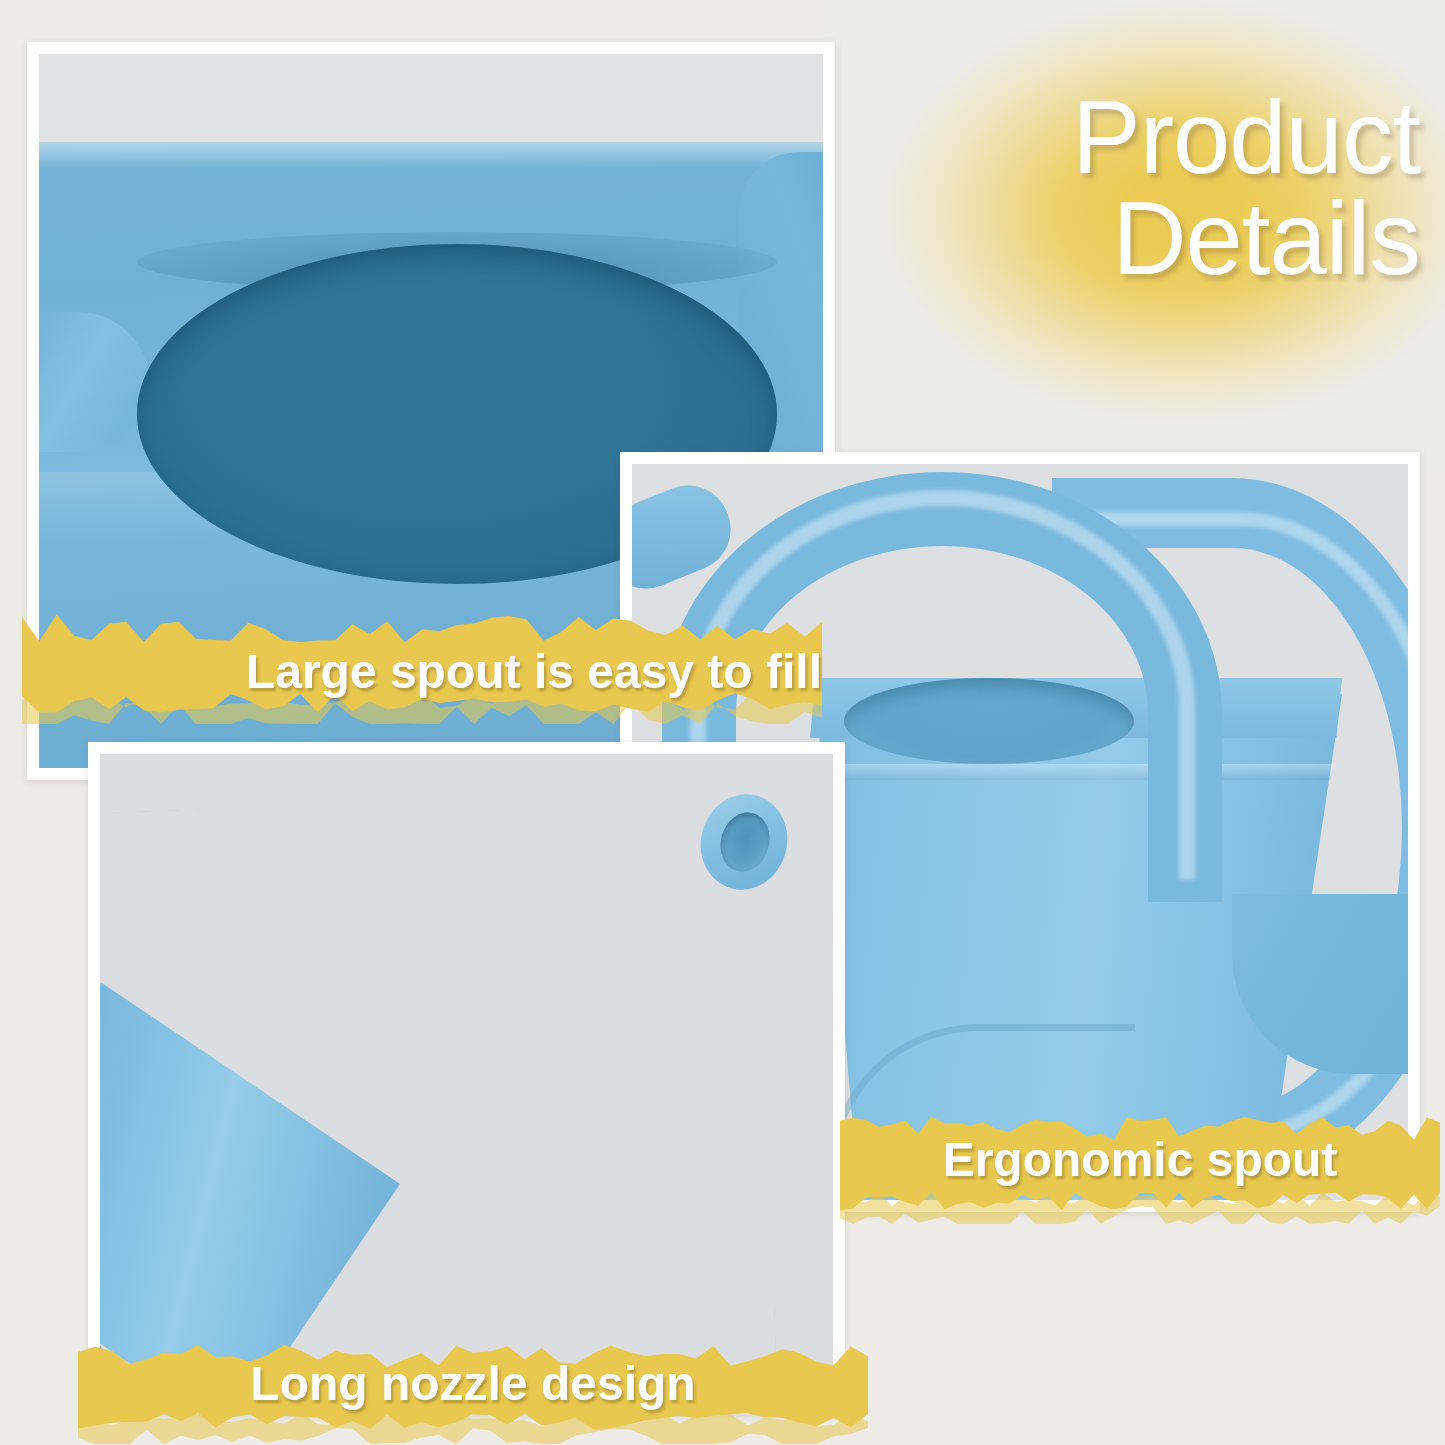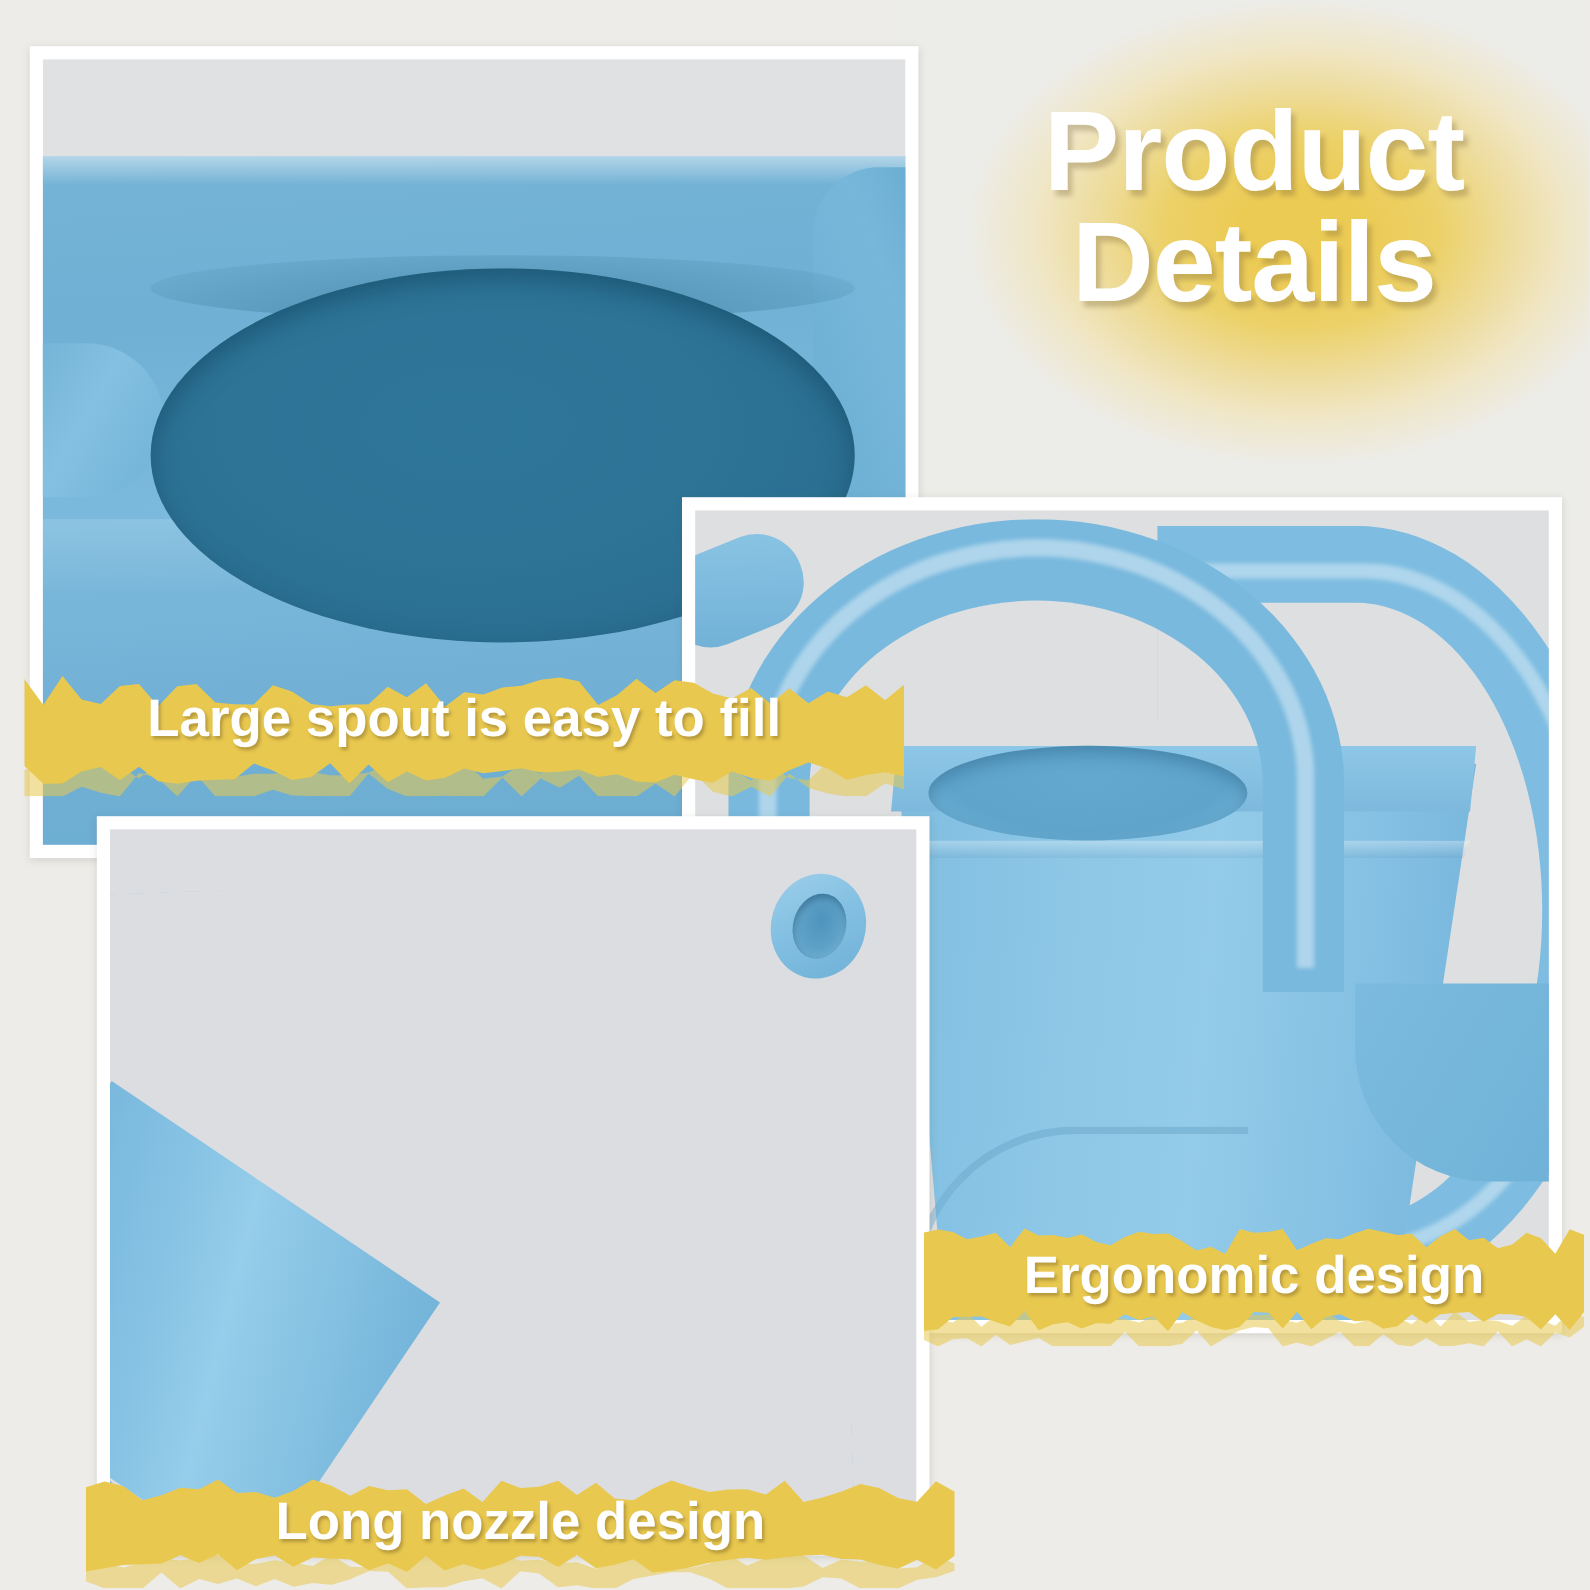--- a/index.html
+++ b/index.html
@@ -16,23 +16,23 @@
   #title-glow{
     position:absolute;left:820px;top:0px;width:625px;height:470px;
     background:
       radial-gradient(ellipse 330px 230px at 58% 45%,
         #eccb54 0%, #eccb55 18%, #ecd169 38%, #eeddA0 58%,
         #f0e7c8 74%, #ecece8 92%, #ecece8 100%);
     pointer-events:none;
   }
   #page-title{
     position:absolute;left:860px;top:88px;width:560px;
-    text-align:center;
+    text-align:right;
     font-size:103px;line-height:0.98;
-    font-weight:bold;
+    font-weight:normal;
     color:#ffffff;
     letter-spacing:-1px;
     text-shadow:4px 5px 5px rgba(120,100,55,0.33);
     white-space:pre-line;
   }
 
   
   .panel{
     position:absolute;
     background:#ffffff;
@@ -223,21 +223,21 @@
   .banner-text{
     position:absolute;left:0;right:0;
     text-align:center;
     font-weight:bold;
     color:#ffffff;
     text-shadow:2px 3px 3px rgba(120,95,40,0.45);
     white-space:nowrap;
   }
 
   #banner-spout  {left:22px;  top:596px;  width:800px; height:128px;}
-  #banner-spout .banner-text{top:30px;font-size:48px;}
+  #banner-spout .banner-text{top:48px;font-size:48px;text-align:right;}
 
   #banner-handle {left:840px; top:1100px; width:600px; height:124px;}
   #banner-handle .banner-text{top:32px;font-size:48px;}
 
   #banner-nozzle {left:78px;  top:1332px; width:790px; height:112px;}
   #banner-nozzle .banner-text{top:24px;font-size:48px;text-align:center;}
 </style>
 </head>
 <body>
 
@@ -287,21 +287,21 @@
 
   <div class="banner" id="banner-spout">
     <div class="brush b1" style="mask-image: none; clip-path: polygon(0% 16.43%, 2.17% 35.15%, 4.35% 14.55%, 6.52% 31.15%, 8.7% 34.41%, 10.87% 21.63%, 13.04% 20.18%, 15.22% 35.95%, 17.39% 21.76%, 19.57% 20.16%, 21.74% 33.32%, 23.91% 34.47%, 26.09% 34.77%, 28.26% 21.04%, 30.43% 25.57%, 32.61% 34.33%, 34.78% 35.91%, 36.96% 34.78%, 39.13% 34.61%, 41.3% 22.14%, 43.48% 29.59%, 45.65% 19.64%, 47.83% 36.23%, 50% 25.97%, 52.17% 27.6%, 54.35% 22.62%, 56.52% 21.46%, 58.7% 17.08%, 60.87% 15.56%, 63.04% 18.13%, 65.22% 35.03%, 67.39% 28.03%, 69.57% 16.43%, 71.74% 26.49%, 73.91% 17.59%, 76.09% 19.34%, 78.26% 26.95%, 80.43% 30.39%, 82.61% 23.05%, 84.78% 33.96%, 86.96% 23.2%, 89.13% 33.81%, 91.3% 25.54%, 93.48% 29.52%, 95.65% 21.07%, 97.83% 31.7%, 100% 20.53%, 100% 85.78%, 97.83% 82.91%, 95.65% 84.82%, 93.48% 88.22%, 91.3% 80.18%, 89.13% 75.91%, 86.96% 81.43%, 84.78% 88.8%, 82.61% 87.01%, 80.43% 82.26%, 78.26% 90.38%, 76.09% 87.84%, 73.91% 84.68%, 71.74% 90.04%, 69.57% 89.33%, 67.39% 84.21%, 65.22% 86.24%, 63.04% 80.93%, 60.87% 82.53%, 58.7% 83.1%, 56.52% 80%, 54.35% 82.02%, 52.17% 83.62%, 50% 80.25%, 47.83% 86.68%, 45.65% 88.76%, 43.48% 82.27%, 41.3% 89.91%, 39.13% 77.4%, 36.96% 90.78%, 34.78% 76.41%, 32.61% 86.24%, 30.43% 88.43%, 28.26% 81.53%, 26.09% 76.63%, 23.91% 87.78%, 21.74% 88.25%, 19.57% 88.92%, 17.39% 91.05%, 15.22% 89.22%, 13.04% 78.92%, 10.87% 88.48%, 8.7% 79.06%, 6.52% 82.24%, 4.35% 90.78%, 2.17% 91.03%, 0% 78.26%);"></div>
     <div class="brush fade b1f" style="mask-image: none; clip-path: polygon(0% 81.05%, 2.17% 78.41%, 4.35% 81.39%, 6.52% 82.25%, 8.7% 75.94%, 10.87% 78.13%, 13.04% 87.26%, 15.22% 76.35%, 17.39% 82.18%, 19.57% 82.4%, 21.74% 78.68%, 23.91% 86.3%, 26.09% 83.94%, 28.26% 83.85%, 30.43% 82.11%, 32.61% 82.63%, 34.78% 85.03%, 36.96% 84.96%, 39.13% 82.94%, 41.3% 77.09%, 43.48% 80.69%, 45.65% 84%, 47.83% 77.07%, 50% 75.51%, 52.17% 87.39%, 54.35% 85.78%, 56.52% 77.13%, 58.7% 83.96%, 60.87% 76.65%, 63.04% 76.41%, 65.22% 84.35%, 67.39% 82.04%, 69.57% 80.51%, 71.74% 78.4%, 73.91% 82.13%, 76.09% 87.84%, 78.26% 80.15%, 80.43% 80.81%, 82.61% 88.71%, 84.78% 78.13%, 86.96% 87.19%, 89.13% 88.39%, 91.3% 75.83%, 93.48% 81.43%, 95.65% 82.82%, 97.83% 80.41%, 100% 82.09%, 100% 95.04%, 97.83% 90.69%, 95.65% 100%, 93.48% 100%, 91.3% 97.97%, 89.13% 94.01%, 86.96% 83.81%, 84.78% 100%, 82.61% 93.19%, 80.43% 100%, 78.26% 96.69%, 76.09% 83.47%, 73.91% 100%, 71.74% 90.86%, 69.57% 100%, 67.39% 100%, 65.22% 100%, 63.04% 85.31%, 60.87% 93.83%, 58.7% 87.32%, 56.52% 100%, 54.35% 86.55%, 52.17% 100%, 50% 100%, 47.83% 99.48%, 45.65% 100%, 43.48% 100%, 41.3% 94.49%, 39.13% 83.78%, 36.96% 100%, 34.78% 100%, 32.61% 99.75%, 30.43% 99.37%, 28.26% 95.27%, 26.09% 100%, 23.91% 100%, 21.74% 100%, 19.57% 84.73%, 17.39% 100%, 15.22% 87.15%, 13.04% 83.32%, 10.87% 100%, 8.7% 97.33%, 6.52% 93.23%, 4.35% 100%, 2.17% 100%, 0% 100%);"></div>
     <div class="banner-text">Large spout is easy to fill</div>
   </div>
 
   <div class="banner" id="banner-handle">
     <div class="brush b2" style="mask-image: none; clip-path: polygon(0% 16.48%, 2.17% 14.23%, 4.35% 16.07%, 6.52% 21.51%, 8.7% 19.49%, 10.87% 16.66%, 13.04% 27.24%, 15.22% 13.49%, 17.39% 18.63%, 19.57% 18.25%, 21.74% 20.47%, 23.91% 17.78%, 26.09% 23.41%, 28.26% 25.88%, 30.43% 19.75%, 32.61% 15.99%, 34.78% 17.61%, 36.96% 17.23%, 39.13% 22.89%, 41.3% 29.66%, 43.48% 26.96%, 45.65% 32.19%, 47.83% 13.92%, 50% 16.73%, 52.17% 16.22%, 54.35% 13.94%, 56.52% 29.47%, 58.7% 24.73%, 60.87% 20.79%, 63.04% 21.45%, 65.22% 17.02%, 67.39% 13.8%, 69.57% 16.22%, 71.74% 18.26%, 73.91% 17.34%, 76.09% 27.26%, 78.26% 19.24%, 80.43% 13.93%, 82.61% 22.13%, 84.78% 20.4%, 86.96% 28.12%, 89.13% 25.24%, 91.3% 16.76%, 93.48% 20.62%, 95.65% 32.06%, 97.83% 14.13%, 100% 18.22%, 100% 74.73%, 97.83% 87.99%, 95.65% 76.47%, 93.48% 87.67%, 91.3% 78.54%, 89.13% 76.44%, 86.96% 76.21%, 84.78% 81.97%, 82.61% 74.76%, 80.43% 75.52%, 78.26% 76.48%, 76.09% 83.15%, 73.91% 76.47%, 71.74% 85.25%, 69.57% 87%, 67.39% 81%, 65.22% 81.63%, 63.04% 76.34%, 60.87% 78.48%, 58.7% 87.4%, 56.52% 74.55%, 54.35% 86.92%, 52.17% 75.24%, 50% 74.82%, 47.83% 85.86%, 45.65% 88.15%, 43.48% 85.76%, 41.3% 80.91%, 39.13% 74.94%, 36.96% 88.94%, 34.78% 77.9%, 32.61% 80.78%, 30.43% 76.39%, 28.26% 83.44%, 26.09% 83.08%, 23.91% 86.85%, 21.74% 82.3%, 19.57% 83.73%, 17.39% 88.21%, 15.22% 74.28%, 13.04% 85.33%, 10.87% 82.19%, 8.7% 78.07%, 6.52% 78.27%, 4.35% 78.58%, 2.17% 87.4%, 0% 88.76%);"></div>
     <div class="brush fade b2f" style="mask-image: none; clip-path: polygon(0% 76.93%, 2.17% 80.91%, 4.35% 82.56%, 6.52% 75.46%, 8.7% 85.65%, 10.87% 77.1%, 13.04% 80.61%, 15.22% 74.24%, 17.39% 78.87%, 19.57% 78.53%, 21.74% 74.52%, 23.91% 78.1%, 26.09% 77.17%, 28.26% 79.39%, 30.43% 79.88%, 32.61% 82.49%, 34.78% 77.95%, 36.96% 83.61%, 39.13% 82.7%, 41.3% 76.79%, 43.48% 80.37%, 45.65% 79.07%, 47.83% 74.62%, 50% 77.16%, 52.17% 76.7%, 54.35% 80.65%, 56.52% 82.62%, 58.7% 78.35%, 60.87% 74.81%, 63.04% 81.4%, 65.22% 83.42%, 67.39% 80.52%, 69.57% 82.7%, 71.74% 78.54%, 73.91% 83.71%, 76.09% 74.64%, 78.26% 85.41%, 80.43% 74.64%, 82.61% 82.02%, 84.78% 80.46%, 86.96% 81.41%, 89.13% 84.82%, 91.3% 77.18%, 93.48% 80.66%, 95.65% 84.95%, 97.83% 74.82%, 100% 78.5%, 100% 85.54%, 97.83% 93.39%, 95.65% 89.74%, 93.48% 100%, 91.3% 94.7%, 89.13% 100%, 86.96% 89.1%, 84.78% 100%, 82.61% 97.61%, 80.43% 99.46%, 78.26% 100%, 76.09% 93.75%, 73.91% 100%, 71.74% 98.81%, 69.57% 91%, 67.39% 100%, 65.22% 100%, 63.04% 89.42%, 60.87% 94.55%, 58.7% 100%, 56.52% 97.13%, 54.35% 100%, 52.17% 86.77%, 50% 85.77%, 47.83% 88.28%, 45.65% 93.76%, 43.48% 100%, 41.3% 88.39%, 39.13% 98.06%, 36.96% 100%, 34.78% 100%, 32.61% 100%, 30.43% 89.53%, 28.26% 100%, 26.09% 100%, 23.91% 100%, 21.74% 100%, 19.57% 100%, 17.39% 93.91%, 15.22% 96.48%, 13.04% 98.99%, 10.87% 91.46%, 8.7% 100%, 6.52% 94.06%, 4.35% 94.8%, 2.17% 100%, 0% 95.22%);"></div>
-    <div class="banner-text">Ergonomic design</div>
+    <div class="banner-text">Ergonomic spout</div>
   </div>
 
   <div class="banner" id="banner-nozzle">
     <div class="brush b3" style="mask-image: none; clip-path: polygon(0% 17.95%, 2.17% 13.23%, 4.35% 17.1%, 6.52% 28.52%, 8.7% 24.29%, 10.87% 18.34%, 13.04% 19.55%, 15.22% 11.68%, 17.39% 22.48%, 19.57% 21.68%, 21.74% 26.33%, 23.91% 20.69%, 26.09% 11.52%, 28.26% 16.69%, 30.43% 24.83%, 32.61% 16.93%, 34.78% 20.33%, 36.96% 19.54%, 39.13% 31.41%, 41.3% 24.63%, 43.48% 18.97%, 45.65% 29.95%, 47.83% 12.57%, 50% 18.49%, 52.17% 17.41%, 54.35% 12.62%, 56.52% 24.24%, 58.7% 14.28%, 60.87% 27%, 63.04% 28.39%, 65.22% 19.09%, 67.39% 12.33%, 69.57% 17.41%, 71.74% 21.71%, 73.91% 19.77%, 76.09% 19.6%, 78.26% 23.74%, 80.43% 12.61%, 82.61% 29.82%, 84.78% 26.19%, 86.96% 21.4%, 89.13% 15.36%, 91.3% 18.54%, 93.48% 26.66%, 95.65% 29.68%, 97.83% 13.03%, 100% 21.61%, 100% 73.2%, 97.83% 84.74%, 95.65% 76.7%, 93.48% 84.09%, 91.3% 80.84%, 89.13% 76.64%, 86.96% 76.17%, 84.78% 72.69%, 82.61% 73.26%, 80.43% 74.8%, 78.26% 76.71%, 76.09% 75.05%, 73.91% 76.69%, 71.74% 79.26%, 69.57% 82.75%, 67.39% 85.75%, 65.22% 87.02%, 63.04% 76.44%, 60.87% 80.71%, 58.7% 83.56%, 56.52% 72.86%, 54.35% 82.59%, 52.17% 74.22%, 50% 73.4%, 47.83% 80.48%, 45.65% 85.05%, 43.48% 80.28%, 41.3% 85.57%, 39.13% 73.64%, 36.96% 86.62%, 34.78% 79.56%, 32.61% 85.3%, 30.43% 76.53%, 28.26% 75.63%, 26.09% 74.91%, 23.91% 82.46%, 21.74% 73.35%, 19.57% 76.2%, 17.39% 85.18%, 15.22% 72.32%, 13.04% 79.41%, 10.87% 73.13%, 8.7% 79.88%, 6.52% 80.3%, 4.35% 80.92%, 2.17% 83.55%, 0% 86.27%);"></div>
     <div class="brush fade b3f" style="mask-image: none; clip-path: polygon(0% 77.1%, 2.17% 79.95%, 4.35% 82.94%, 6.52% 78.78%, 8.7% 75.5%, 10.87% 77.4%, 13.04% 75.09%, 15.22% 72.24%, 17.39% 80.6%, 19.57% 79.98%, 21.74% 77.08%, 23.91% 79.22%, 26.09% 81.87%, 28.26% 72.87%, 30.43% 82.43%, 32.61% 82.81%, 34.78% 78.94%, 36.96% 71.83%, 39.13% 74.51%, 41.3% 72.52%, 43.48% 74.64%, 45.65% 76.63%, 47.83% 72.94%, 50% 77.52%, 52.17% 76.68%, 54.35% 79.48%, 56.52% 78.71%, 58.7% 84.01%, 60.87% 77.6%, 63.04% 72.18%, 65.22% 71.48%, 67.39% 79.25%, 69.57% 83.18%, 71.74% 80.01%, 73.91% 72.01%, 76.09% 81.62%, 78.26% 75.08%, 80.43% 72.96%, 82.61% 73.29%, 84.78% 83.47%, 86.96% 76.52%, 89.13% 78.34%, 91.3% 77.55%, 93.48% 83.84%, 95.65% 82.92%, 97.83% 73.29%, 100% 79.93%, 100% 85.74%, 97.83% 91.02%, 95.65% 93.02%, 93.48% 100%, 91.3% 100%, 89.13% 100%, 86.96% 91.91%, 84.78% 90.91%, 82.61% 98.36%, 80.43% 100%, 78.26% 100%, 76.09% 100%, 73.91% 100%, 71.74% 92.1%, 69.57% 86.88%, 67.39% 86.87%, 65.22% 89.51%, 63.04% 92.47%, 60.87% 100%, 58.7% 100%, 56.52% 97.51%, 54.35% 99.04%, 52.17% 87.86%, 50% 86.14%, 47.83% 100%, 45.65% 91.66%, 43.48% 94.22%, 41.3% 99%, 39.13% 99.14%, 36.96% 100%, 34.78% 86.47%, 32.61% 85.95%, 30.43% 92.66%, 28.26% 97.05%, 26.09% 95.54%, 23.91% 98.76%, 21.74% 92.3%, 19.57% 98.24%, 17.39% 91.93%, 15.22% 96.39%, 13.04% 92.41%, 10.87% 100%, 8.7% 87.15%, 6.52% 100%, 4.35% 100%, 2.17% 100%, 0% 94.2%);"></div>
     <div class="banner-text">Long nozzle design</div>
   </div>
 
 </div>
 

